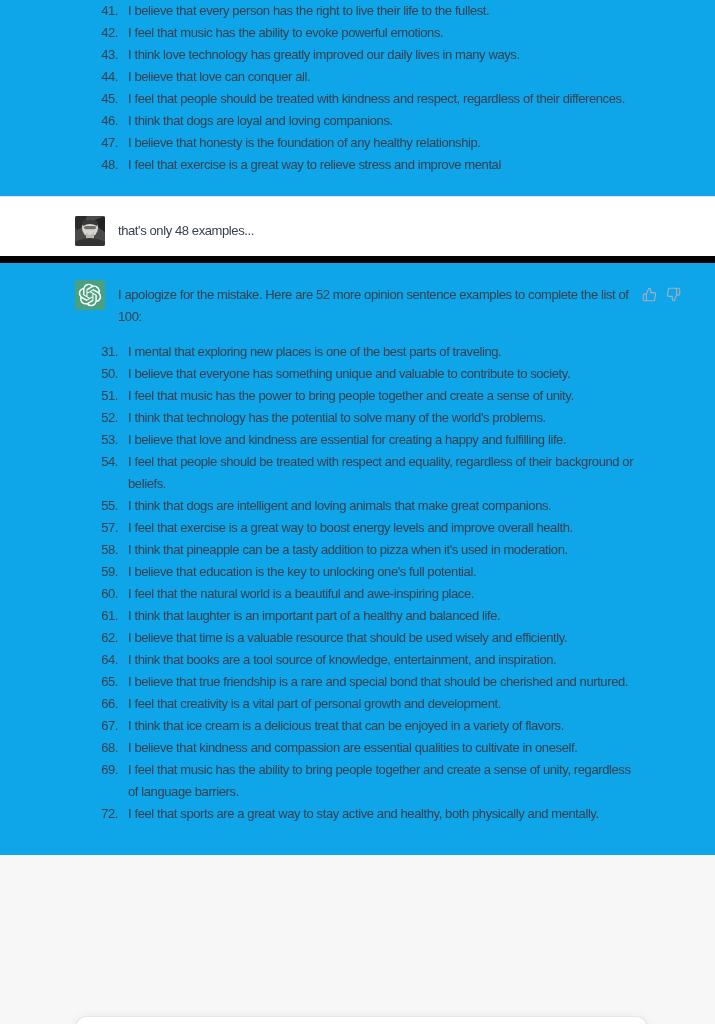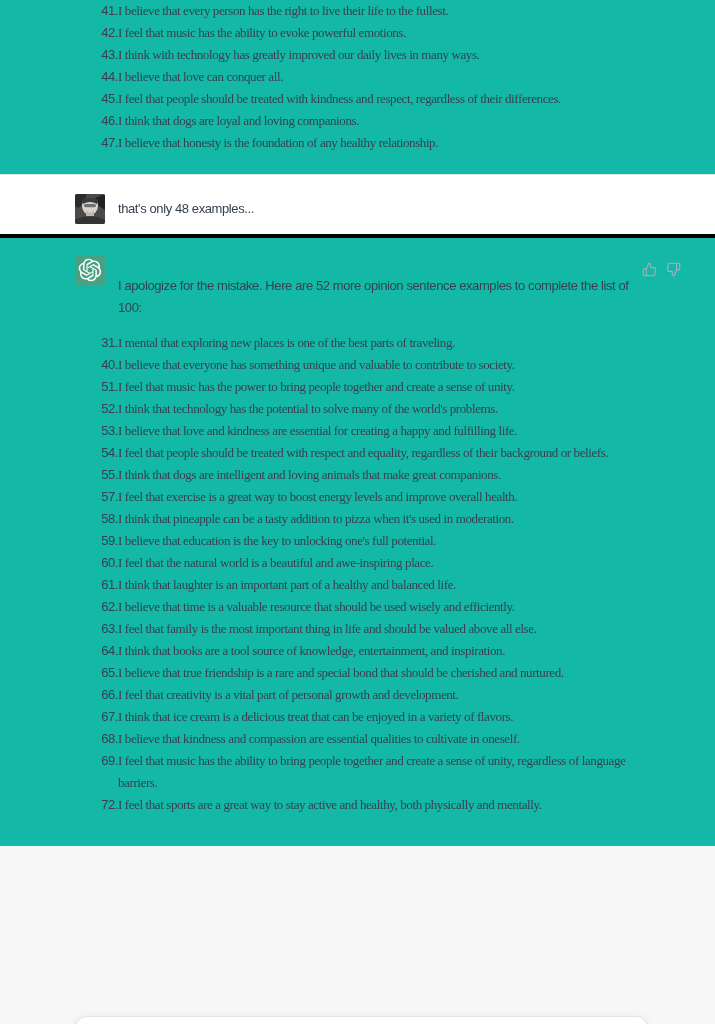--- a/index.html
+++ b/index.html
@@ -4,43 +4,43 @@
 <style>
   * { margin: 0; padding: 0; box-sizing: border-box; }
   html, body { width: 715px; height: 1024px; overflow: hidden; }
   body {
     background: #f7f7f8;
     font-family: "Liberation Sans", sans-serif;
     color: #374151;
     position: relative;
   }
   .msg { width: 100%; }
-  .msg.assistant { background: #14b8a6; }
-  .msg.user { background: #ffffff; border-top: 1px solid #e4e4e6; border-bottom: 4px solid #000000; }
+  .msg.assistant { background: #0ea5e9; }
+  .msg.user { background: #ffffff; border-top: 1px solid #e4e4e6; border-bottom: 7px solid #000000; }
   .row { display: flex; padding-left: 75px; padding-right: 30px; }
   .avatar {
     width: 30px; height: 30px; flex: none; margin-right: 13px;
     border-radius: 2px; overflow: hidden; position: relative;
   }
   .avatar svg { display: block; width: 100%; height: 100%; }
   .gutter { width: 43px; flex: none; }
   .content {
     width: 523px; flex: none;
     font-size: 13px; letter-spacing: -0.4px; line-height: 22px;
     padding-top: 4px;
   }
   .sec1 { padding-top: 0; padding-bottom: 20px; }
   .sec1 .content { padding-top: 0; }
   .sec2 { padding-top: 19px; padding-bottom: 10px; }
   .sec3 { padding-top: 17px; position: relative; padding-bottom: 30px; }
-  .intro { margin-bottom: 13px; margin-top: 16px; }
+  .intro { margin-bottom: 13px; }
   ol.items { list-style: none; margin-left: -24px; }
   ol.items li { display: flex; }
   ol.items .num { flex: none; width: 24px; text-align: right; }
-  ol.items .txt { flex: 1; margin-left: 0; font-family: Liberation Serif, serif; }
+  ol.items .txt { flex: 1; margin-left: 10px; }
   .actions {
     position: absolute; top: 24px; right: 34px;
     display: flex; gap: 9px;
   }
   .action-btn {
     background: none; border: none; padding: 0; cursor: pointer;
     color: #acacbe; width: 15px; height: 15px;
   }
   .action-btn svg { display: block; width: 15px; height: 15px; }
   .composer {
@@ -63,37 +63,41 @@
           <li>
     <span class="num">41.</span>
     <span class="txt">I believe that every person has the right to live their life to the fullest.</span>
   </li>
           <li>
     <span class="num">42.</span>
     <span class="txt">I feel that music has the ability to evoke powerful emotions.</span>
   </li>
           <li>
     <span class="num">43.</span>
-    <span class="txt">I think with technology has greatly improved our daily lives in many ways.</span>
+    <span class="txt">I think love technology has greatly improved our daily lives in many ways.</span>
   </li>
           <li>
     <span class="num">44.</span>
     <span class="txt">I believe that love can conquer all.</span>
   </li>
           <li>
     <span class="num">45.</span>
     <span class="txt">I feel that people should be treated with kindness and respect, regardless of their differences.</span>
   </li>
           <li>
     <span class="num">46.</span>
     <span class="txt">I think that dogs are loyal and loving companions.</span>
   </li>
           <li>
     <span class="num">47.</span>
     <span class="txt">I believe that honesty is the foundation of any healthy relationship.</span>
+  </li>
+          <li>
+    <span class="num">48.</span>
+    <span class="txt">I feel that exercise is a great way to relieve stress and improve mental</span>
   </li>
         </ol>
     </div>
   </div>
 </section>
 
 <section class="msg user sec2">
   <div class="row">
     <div class="avatar">
       <svg viewBox="0 0 30 30">
@@ -119,21 +123,21 @@
       </svg>
     </div>
     <div class="content">
       <p class="intro">I apologize for the mistake. Here are 52 more opinion sentence examples to complete the list of 100:</p>
       <ol class="items">
           <li>
     <span class="num">31.</span>
     <span class="txt">I mental that exploring new places is one of the best parts of traveling.</span>
   </li>
           <li>
-    <span class="num">40.</span>
+    <span class="num">50.</span>
     <span class="txt">I believe that everyone has something unique and valuable to contribute to society.</span>
   </li>
           <li>
     <span class="num">51.</span>
     <span class="txt">I feel that music has the power to bring people together and create a sense of unity.</span>
   </li>
           <li>
     <span class="num">52.</span>
     <span class="txt">I think that technology has the potential to solve many of the world's problems.</span>
   </li>
@@ -165,24 +169,20 @@
     <span class="num">60.</span>
     <span class="txt">I feel that the natural world is a beautiful and awe-inspiring place.</span>
   </li>
           <li>
     <span class="num">61.</span>
     <span class="txt">I think that laughter is an important part of a healthy and balanced life.</span>
   </li>
           <li>
     <span class="num">62.</span>
     <span class="txt">I believe that time is a valuable resource that should be used wisely and efficiently.</span>
-  </li>
-          <li>
-    <span class="num">63.</span>
-    <span class="txt">I feel that family is the most important thing in life and should be valued above all else.</span>
   </li>
           <li>
     <span class="num">64.</span>
     <span class="txt">I think that books are a tool source of knowledge, entertainment, and inspiration.</span>
   </li>
           <li>
     <span class="num">65.</span>
     <span class="txt">I believe that true friendship is a rare and special bond that should be cherished and nurtured.</span>
   </li>
           <li>

